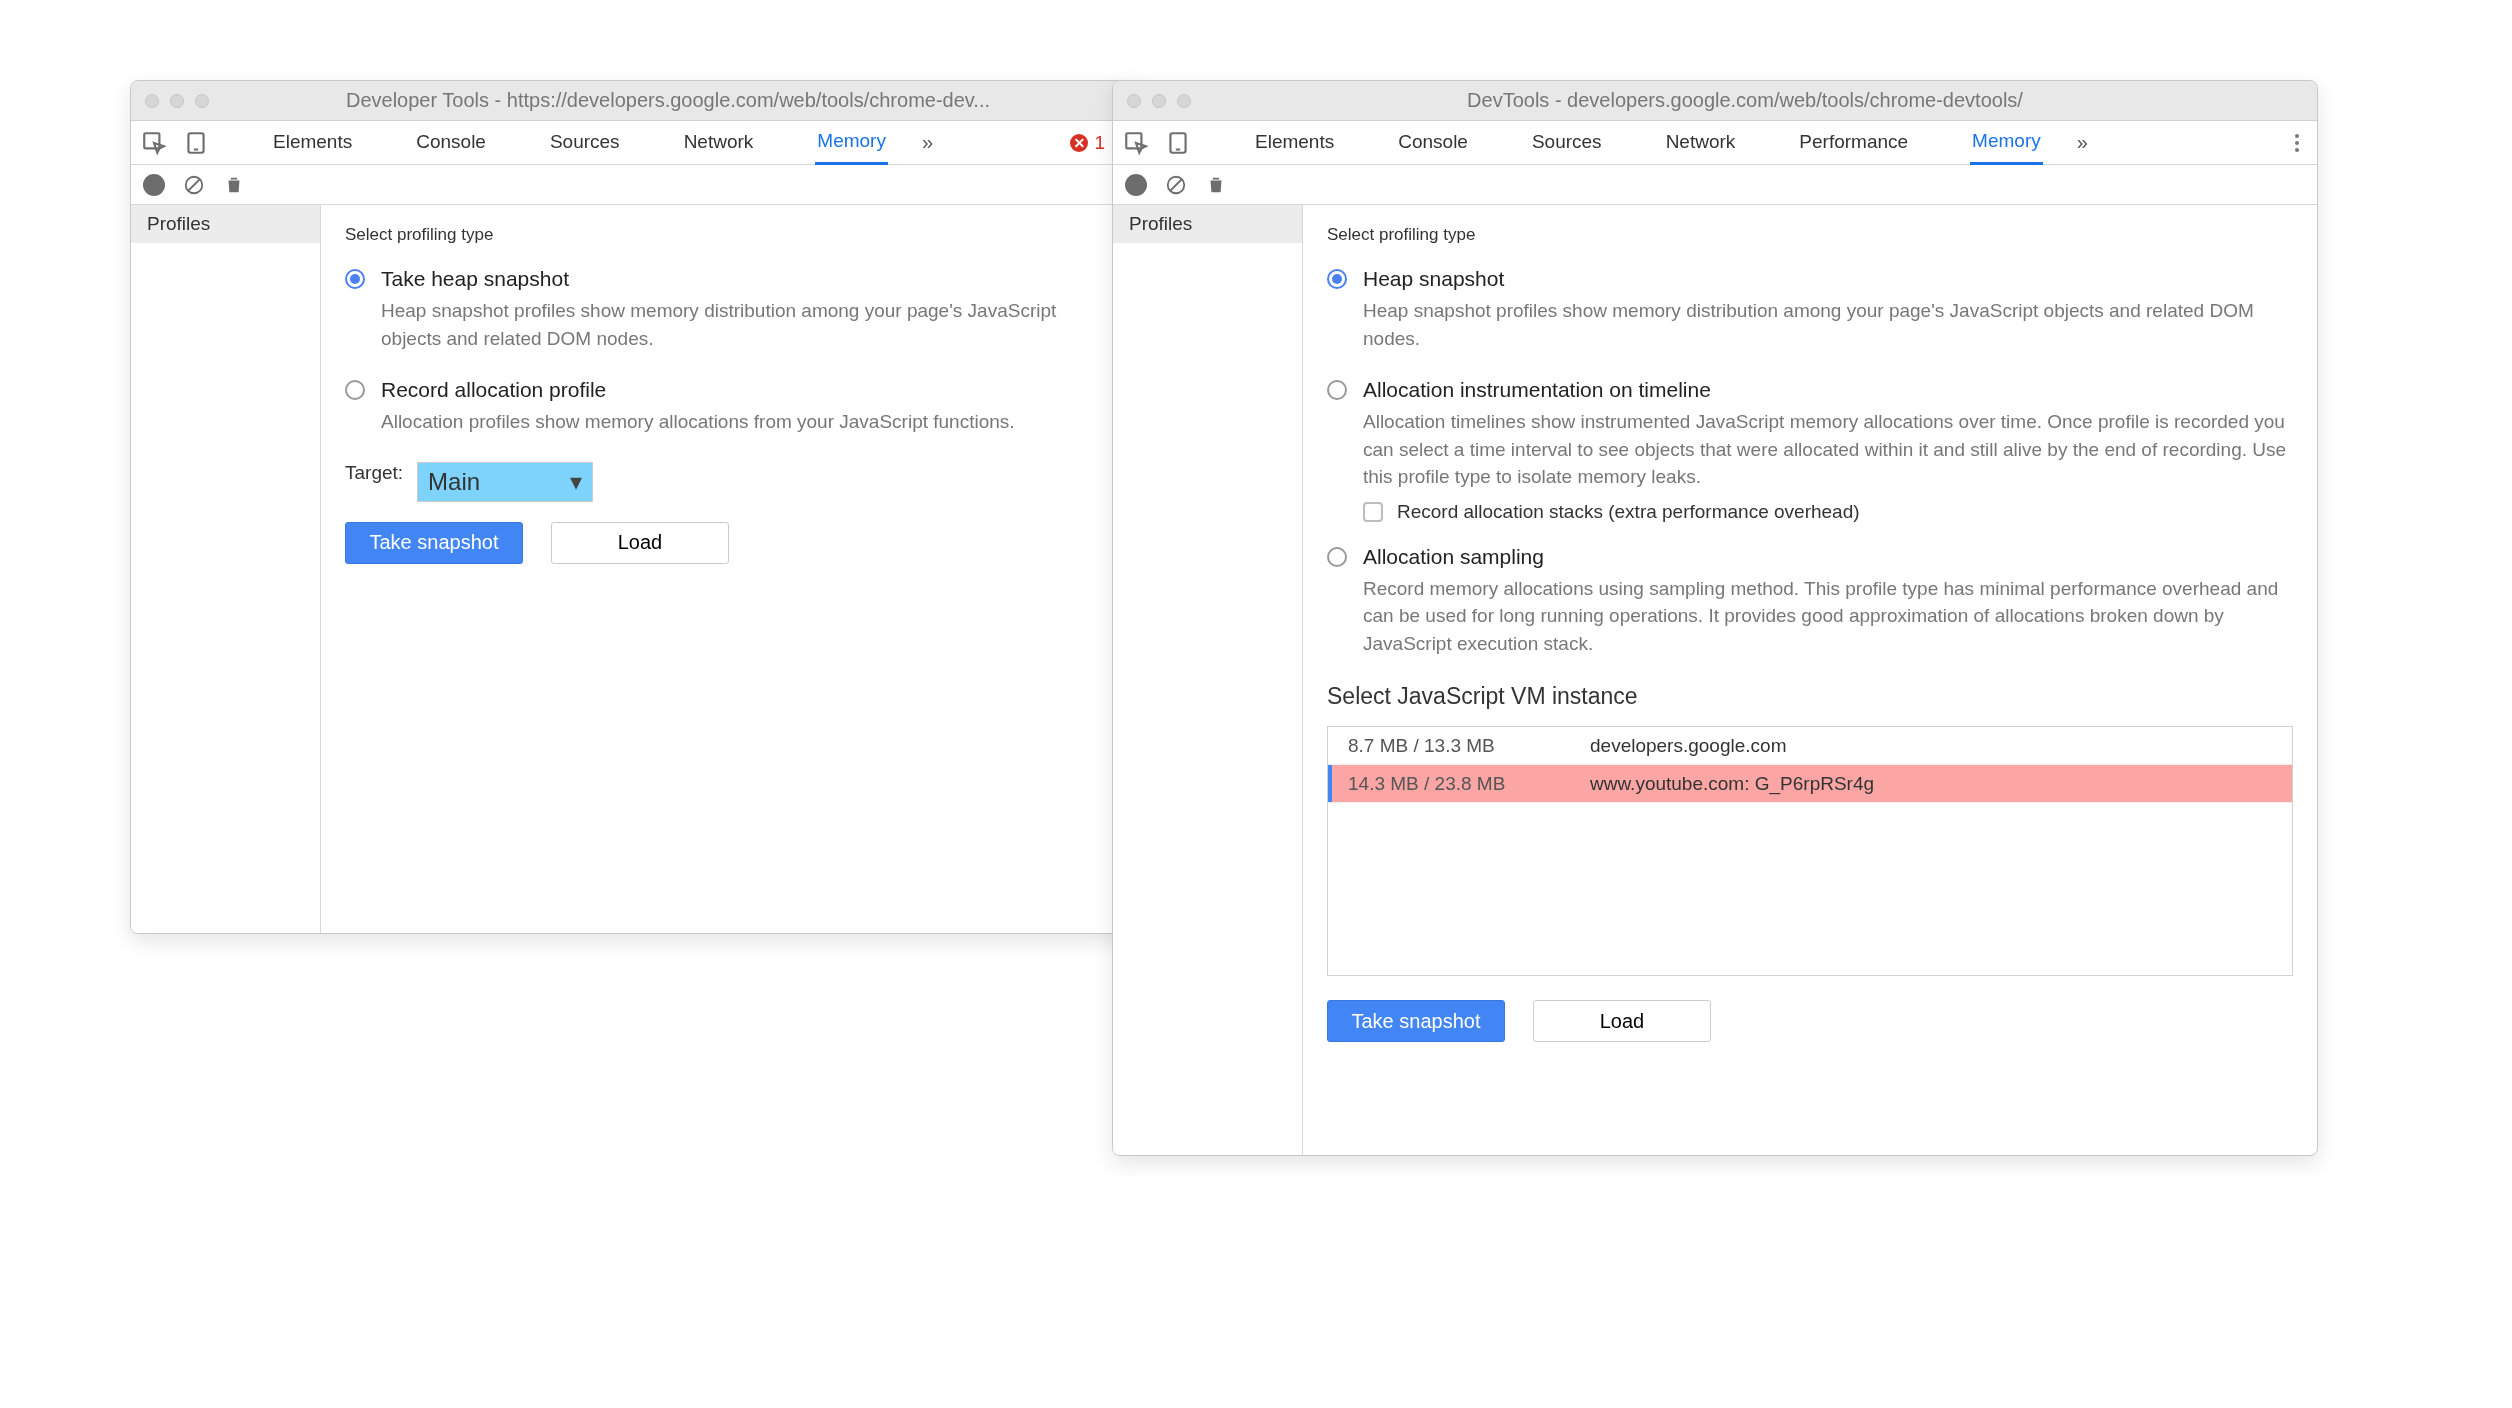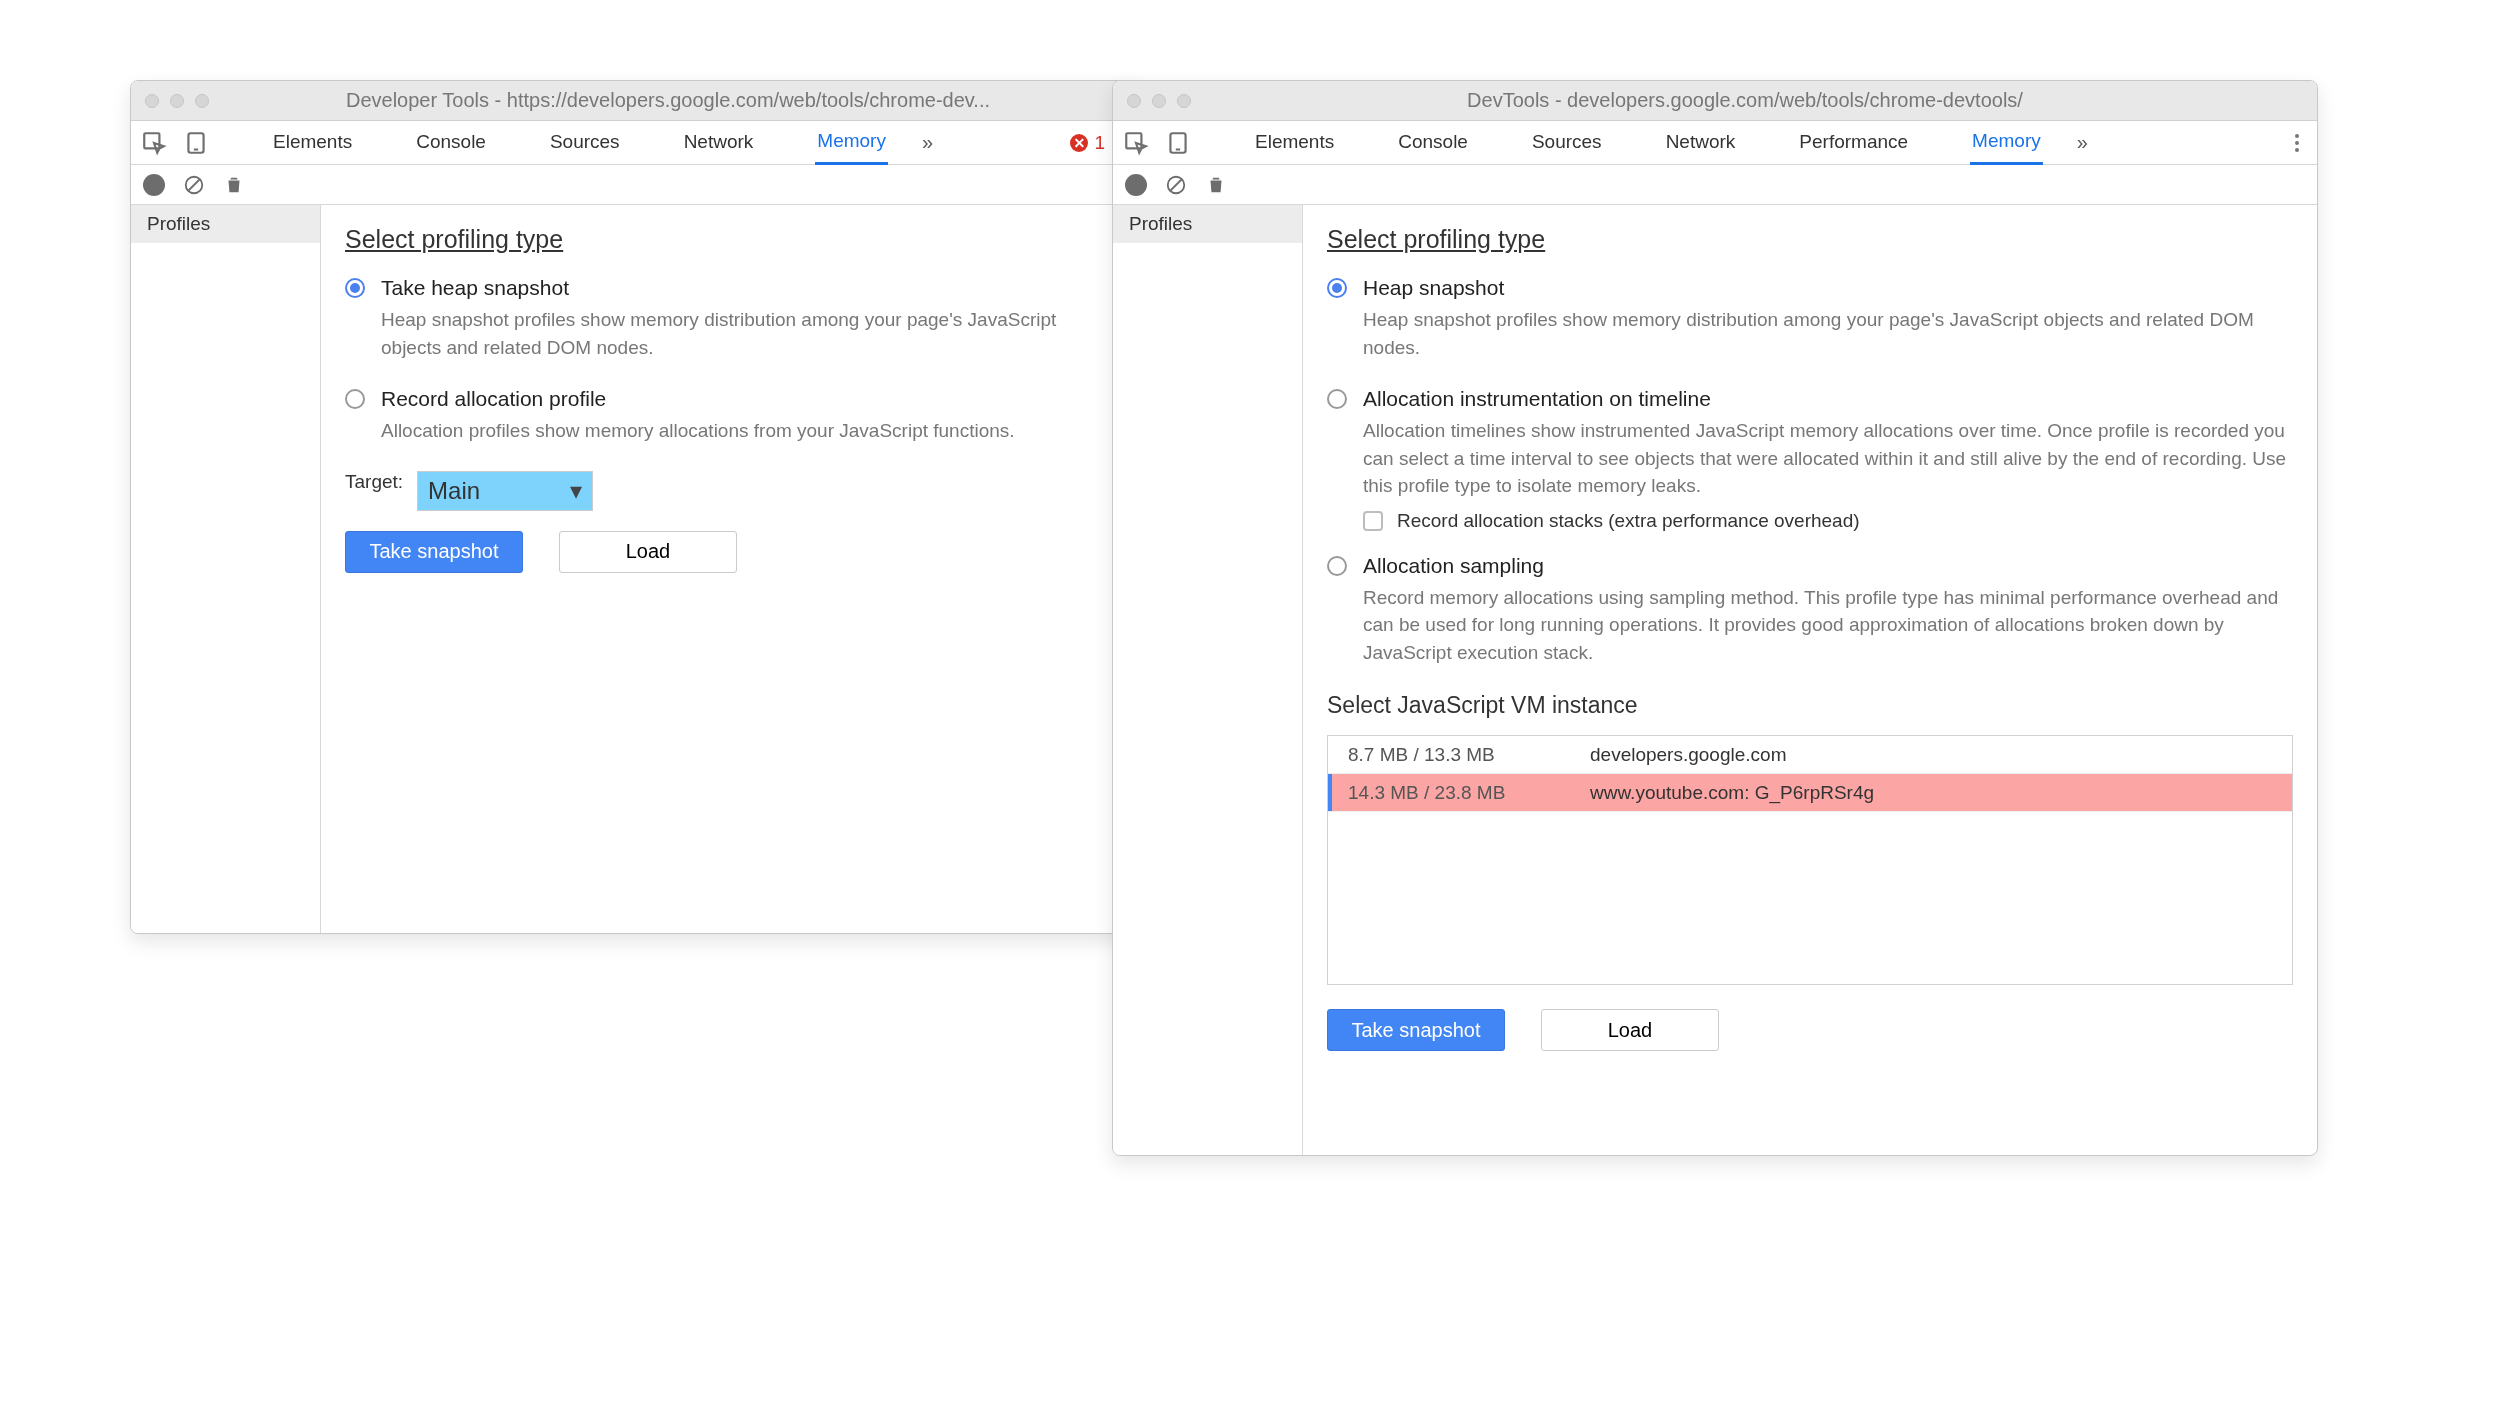--- a/index.html
+++ b/index.html
@@ -75,41 +75,41 @@
   .body-row { flex: 1; display: flex; min-height: 0; }
   .sidebar {
     width: 190px; flex: none; border-right: 1px solid #d8d8d8; background: #fff;
     font-size: 19px;
   }
   .sidebar-item {
     height: 38px; display: flex; align-items: center; padding: 0 16px;
     background: #ececec; color: #333;
   }
   .main { flex: 1; padding: 20px 24px 24px 24px; overflow: auto; color: #333; }
-  .main h2 { font-size: 25px; font-weight: 400; color: #333; margin-bottom: 22px; text-decoration: underline; }
+  .main h2 { font-size: 17px; font-weight: 400; color: #333; margin-bottom: 22px; }
   .option { display: flex; gap: 16px; margin-bottom: 26px; }
   .radio {
     width: 20px; height: 20px; border: 2px solid #999; border-radius: 50%;
     flex: none; margin-top: 2px; position: relative; cursor: pointer;
   }
   .radio.selected { border-color: #4a80ef; }
   .radio.selected::after {
     content: ""; position: absolute; inset: 3px; background: #4a80ef; border-radius: 50%;
   }
   .opt-body .opt-title { font-size: 21px; color: #222; margin-bottom: 6px; }
   .opt-body .opt-desc { font-size: 19px; color: #777; line-height: 1.45; }
   .suboption { display: flex; align-items: center; gap: 14px; margin: 4px 0 22px 36px; font-size: 19px; color: #333; }
   .checkbox { width: 20px; height: 20px; border: 2px solid #bdbdbd; border-radius: 4px; background: #fff; cursor: pointer; }
   .target-row { display: flex; align-items: flex-start; gap: 14px; margin: 4px 0 20px 0; font-size: 19px; }
   .select {
     border: 1px solid #ccc; padding: 5px 30px 5px 10px; font-size: 24px; background: #7dd3fc;
     position: relative; width: 176px;
   }
   .select::after { content: "▾"; position: absolute; right: 10px; color: #444; }
-  .buttons { display: flex; gap: 36px; margin-top: 6px; }
+  .buttons { display: flex; gap: 28px; margin-top: 6px; }
   .btn {
     min-width: 178px; height: 42px; border: 1px solid #ccc; background: #fff;
     font-size: 20px; border-radius: 3px; cursor: pointer;
   }
   .btn.primary { background: #4285f4; border-color: #3a78e0; color: #fff; }
   .vm-section h3 { font-size: 23px; font-weight: 400; color: #333; margin: 10px 0 16px; }
   .vm-list { border: 1px solid #d2d2d2; height: 250px; background: #fff; }
   .vm-row {
     display: flex; align-items: center; height: 38px; padding: 0 20px; gap: 42px;
     border-bottom: 1px solid #eee; font-size: 19px; color: #333;

